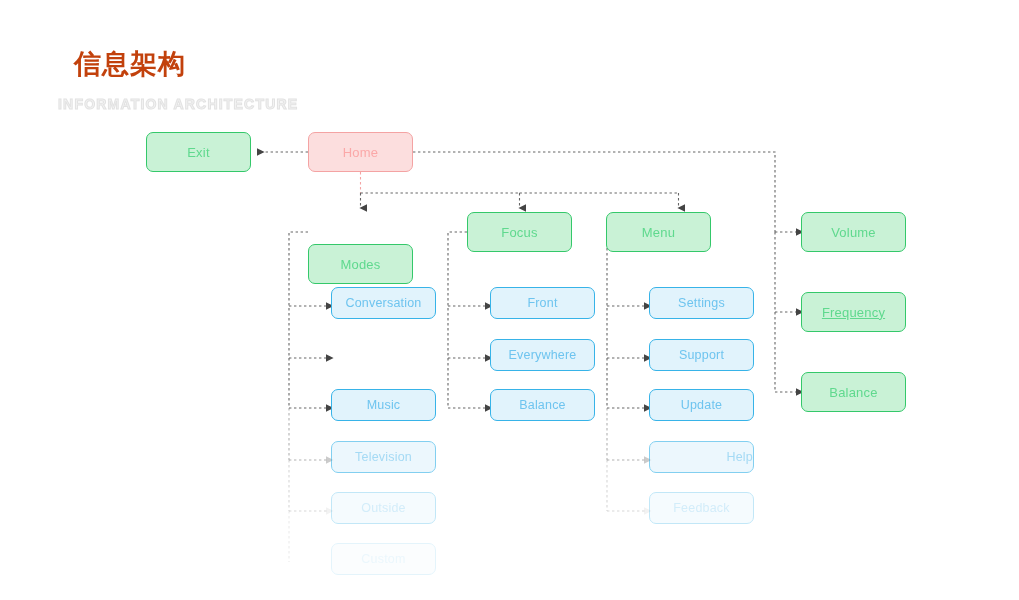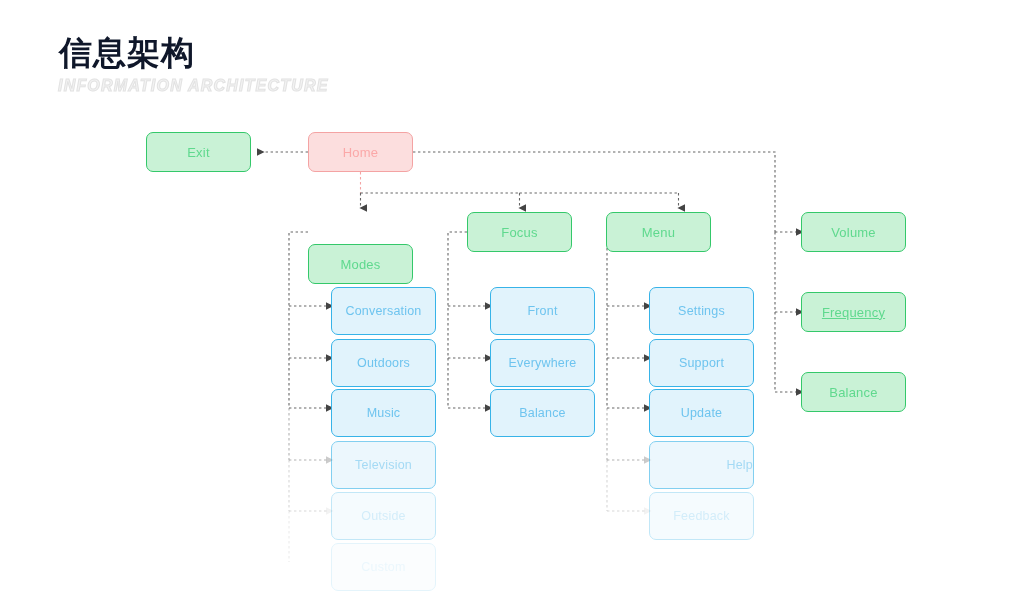--- a/index.html
+++ b/index.html
@@ -17,32 +17,31 @@
   }
 
   
   #header {
     position: absolute;
     left: 58px;
     top: 32px;
     width: 600px;
   }
   #title-cn {
-    font-size: 33px;
+    font-size: 27px;
     font-weight: bold;
-    color: #0f172a;
+    color: #c2410c;
     letter-spacing: 1px;
     line-height: 1.2;
-    margin: 1px;
+    margin: 16px;
     font-family: "DejaVu Sans", "Liberation Sans", sans-serif;
   }
   #title-en {
-    font-size: 16px;
+    font-size: 14px;
     font-weight: bold;
-    font-style: italic;
     letter-spacing: 1.2px;
     margin: 4px 0 9px 0;
     color: transparent;
     -webkit-text-stroke: 1px #e2e2e2;
     text-shadow: 0 0 0 #f3f3f3;
     font-family: "Liberation Sans", sans-serif;
   }
 
   
   #diagram {
@@ -70,21 +69,21 @@
     border-width: 1.4px;
     border-style: solid;
     box-sizing: border-box;
     display: flex;
     align-items: center;
     justify-content: center;
     font-size: 13px;
     letter-spacing: 0.2px;
     white-space: nowrap;
   }
-  .node.small  { height: 48px; font-size: 12.5px; }
+  .node.small  { height: 32px; font-size: 12.5px; }
 
   .node.green {
     background: #c9f2d6;
     border-color: #34c86a;
     color: #5fd98e;
   }
   .node.pink {
     background: #fcdede;
     border-color: #f4a3a3;
     color: #fba8a8;
@@ -195,23 +194,20 @@
     <span>Focus</span>
   </div>
 
   <div class="node green" style="left:606px; top:212px;">
     <span>Menu</span>
   </div>
 
   <div class="node blue small" style="left:331px; top:287px;">
     <span>Conversation</span>
   </div>
-  <div class="node blue small" style="left:331px; top:339px;">
-    <span>Outdoors</span>
-  </div>
   <div class="node blue small" style="left:331px; top:389px;">
     <span>Music</span>
   </div>
   <div class="node blue small fade-70" style="left:331px; top:441px;">
     <span>Television</span>
   </div>
   <div class="node blue small fade-40" style="left:331px; top:492px;">
     <span>Outside</span>
   </div>
   <div class="node blue small fade-20" style="left:331px; top:543px;">

